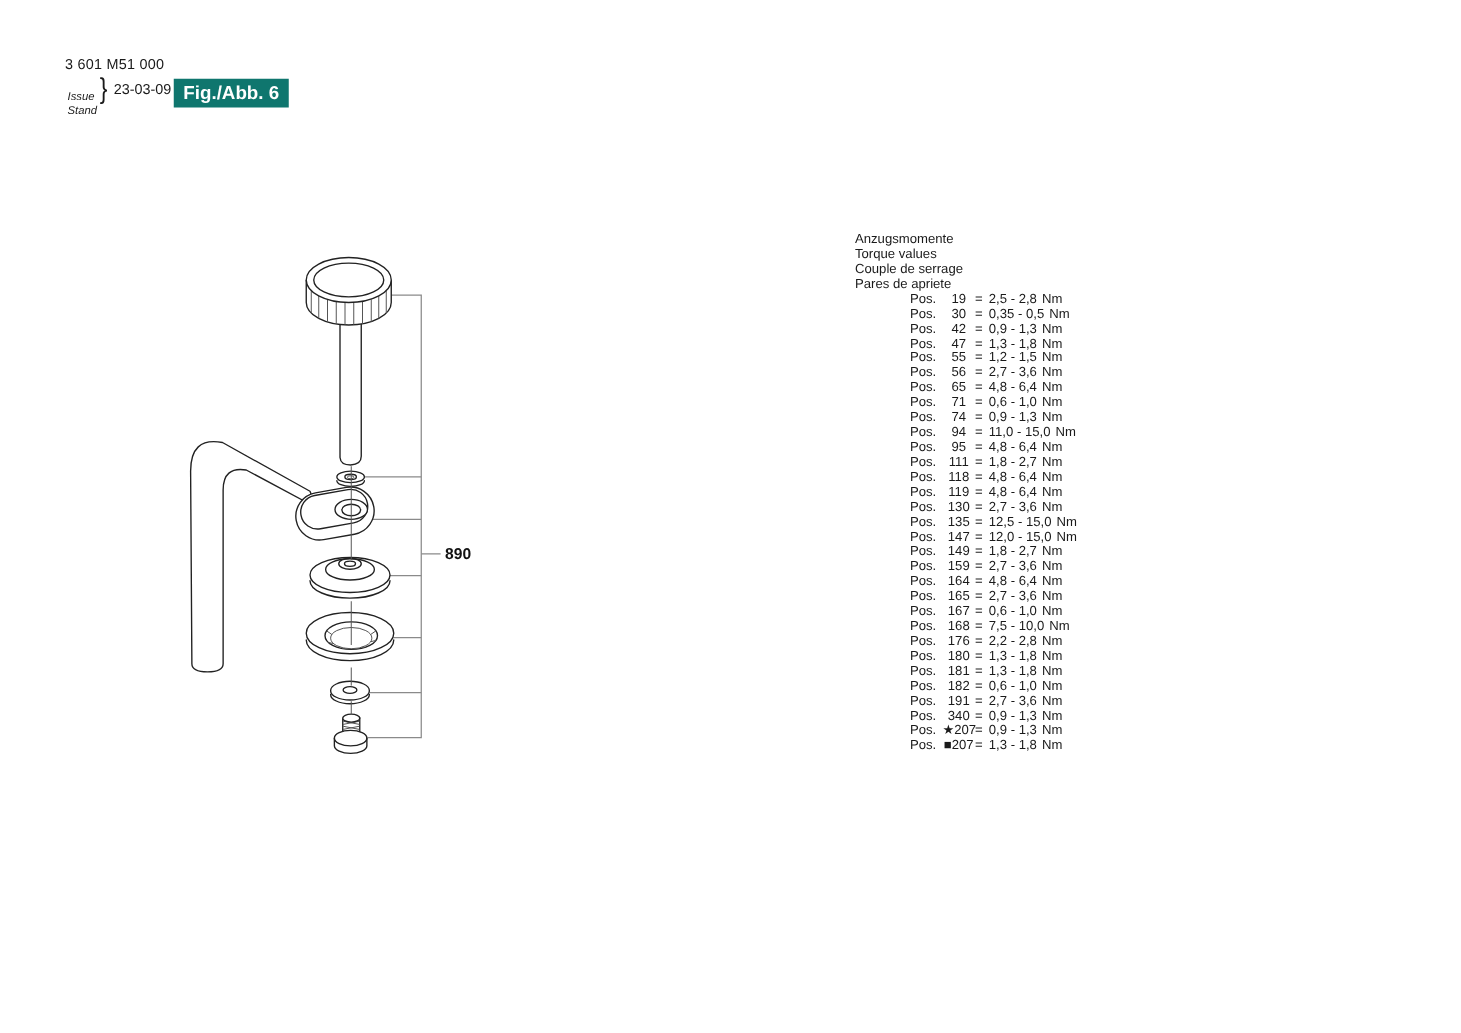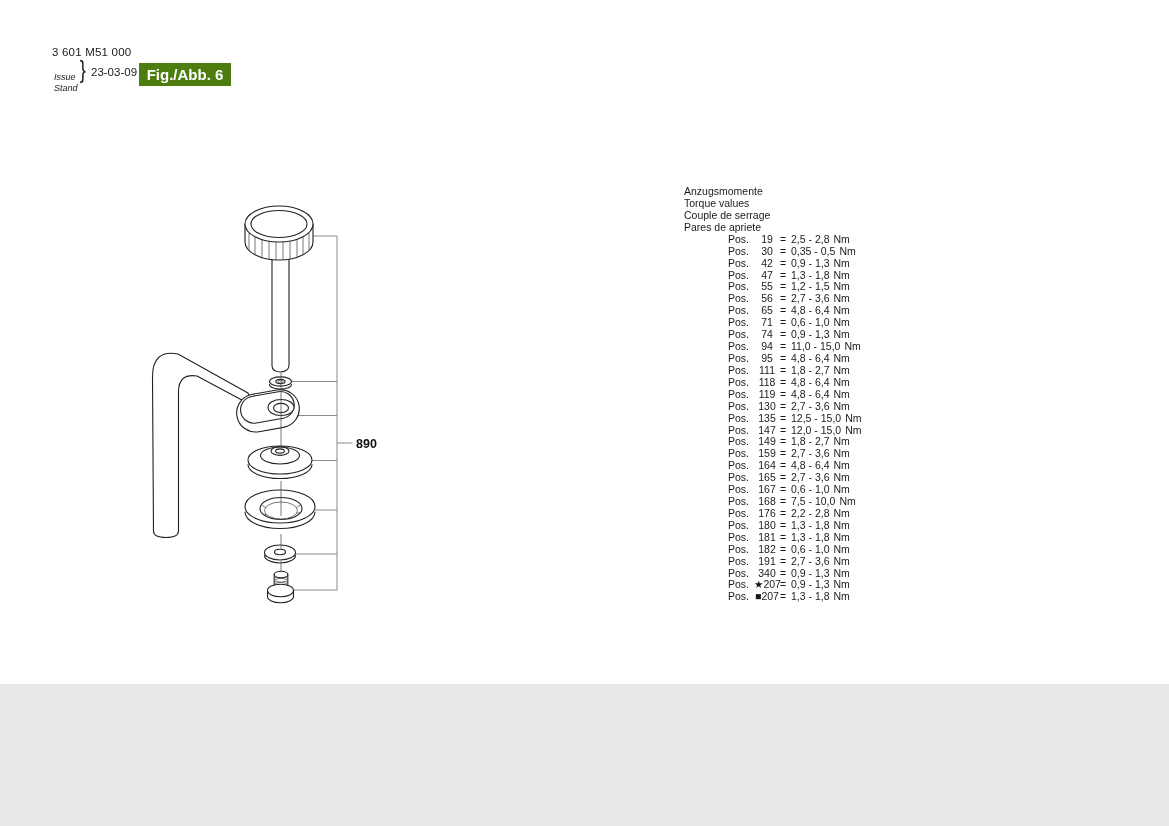--- a/index.html
+++ b/index.html
@@ -1,26 +1,26 @@
 <!DOCTYPE html>
 <html><head>
 <meta charset="utf-8">
 <style>
   html,body{margin:0;padding:0;background:#e8e8e8;}
   .page{
-    position:relative;width:1169px;height:684px;background:#ffffff;
+    position:relative;width:1169px;height:826px;background:#ffffff;
     font-family:"Liberation Sans", sans-serif;color:#1a1a1a;overflow:hidden;
   }
   
   .part-number{position:absolute;left:52px;top:46px;font-size:11.5px;letter-spacing:.2px;}
   .issue-block{position:absolute;left:54px;top:72px;font-size:9px;line-height:10.5px;font-style:italic;}
   .brace{position:absolute;left:79px;top:57px;font-size:23px;font-weight:300;transform:scaleX(.8);}
   .issue-date{position:absolute;left:91px;top:66px;font-size:11.5px;}
   .fig-box{
-    position:absolute;left:139px;top:63px;width:92px;height:23px;background:#4d7c0f;
+    position:absolute;left:139px;top:63px;width:92px;height:23px;background:#0f766e;
     color:#fff;font-size:15px;font-weight:bold;display:flex;align-items:center;justify-content:center;
   }
   
   .torque-table{position:absolute;left:684px;top:186px;font-size:10.5px;line-height:11.93px;}
   .trow{display:flex;align-items:baseline;height:11.93px;white-space:nowrap;margin-left:44px;}
   .c-pos{width:26px;}
   .c-num{width:26px;text-align:center;}
   .c-eq{width:11px;}
   .c-range{}
   .c-unit{margin-left:4px;}

